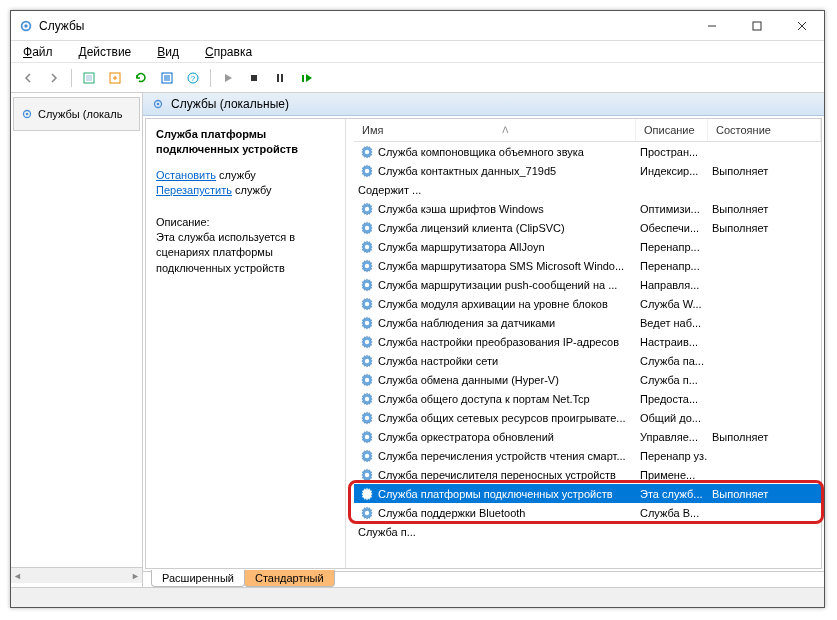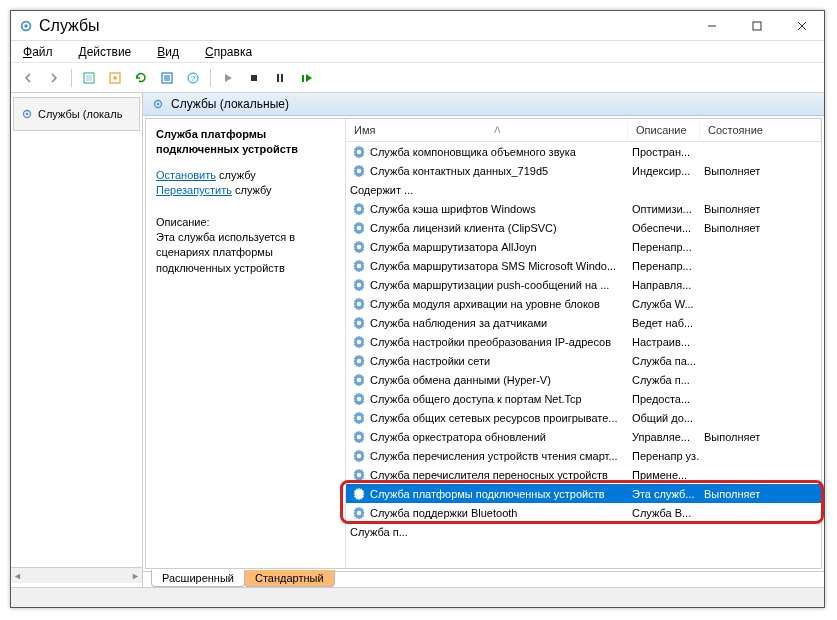--- a/index.html
+++ b/index.html
@@ -27,21 +27,21 @@
     display: flex;
     align-items: center;
     padding: 0 0 0 8px;
     border-bottom: 1px solid #ddd;
   }
   .titlebar .title {
     flex: 1;
     display: flex;
     align-items: center;
     gap: 6px;
-    font-size: 16px;
+    font-size: 12px;
   }
   .win-controls {
     display: flex;
   }
   .win-btn {
     width: 45px;
     height: 30px;
     display: flex;
     align-items: center;
     justify-content: center;
@@ -153,20 +153,21 @@
   .detail-pane a {
     color: #0066cc;
     text-decoration: underline;
   }
   .list-pane {
     flex: 1;
     min-width: 0;
     display: flex;
     flex-direction: column;
     position: relative;
+    margin-left: 8px;
   }
   .list-header {
     display: flex;
     background: #fff;
     border-bottom: 1px solid #e0e0e0;
     font-size: 11px;
     color: #333;
     flex-shrink: 0;
   }
   .list-header .col {

